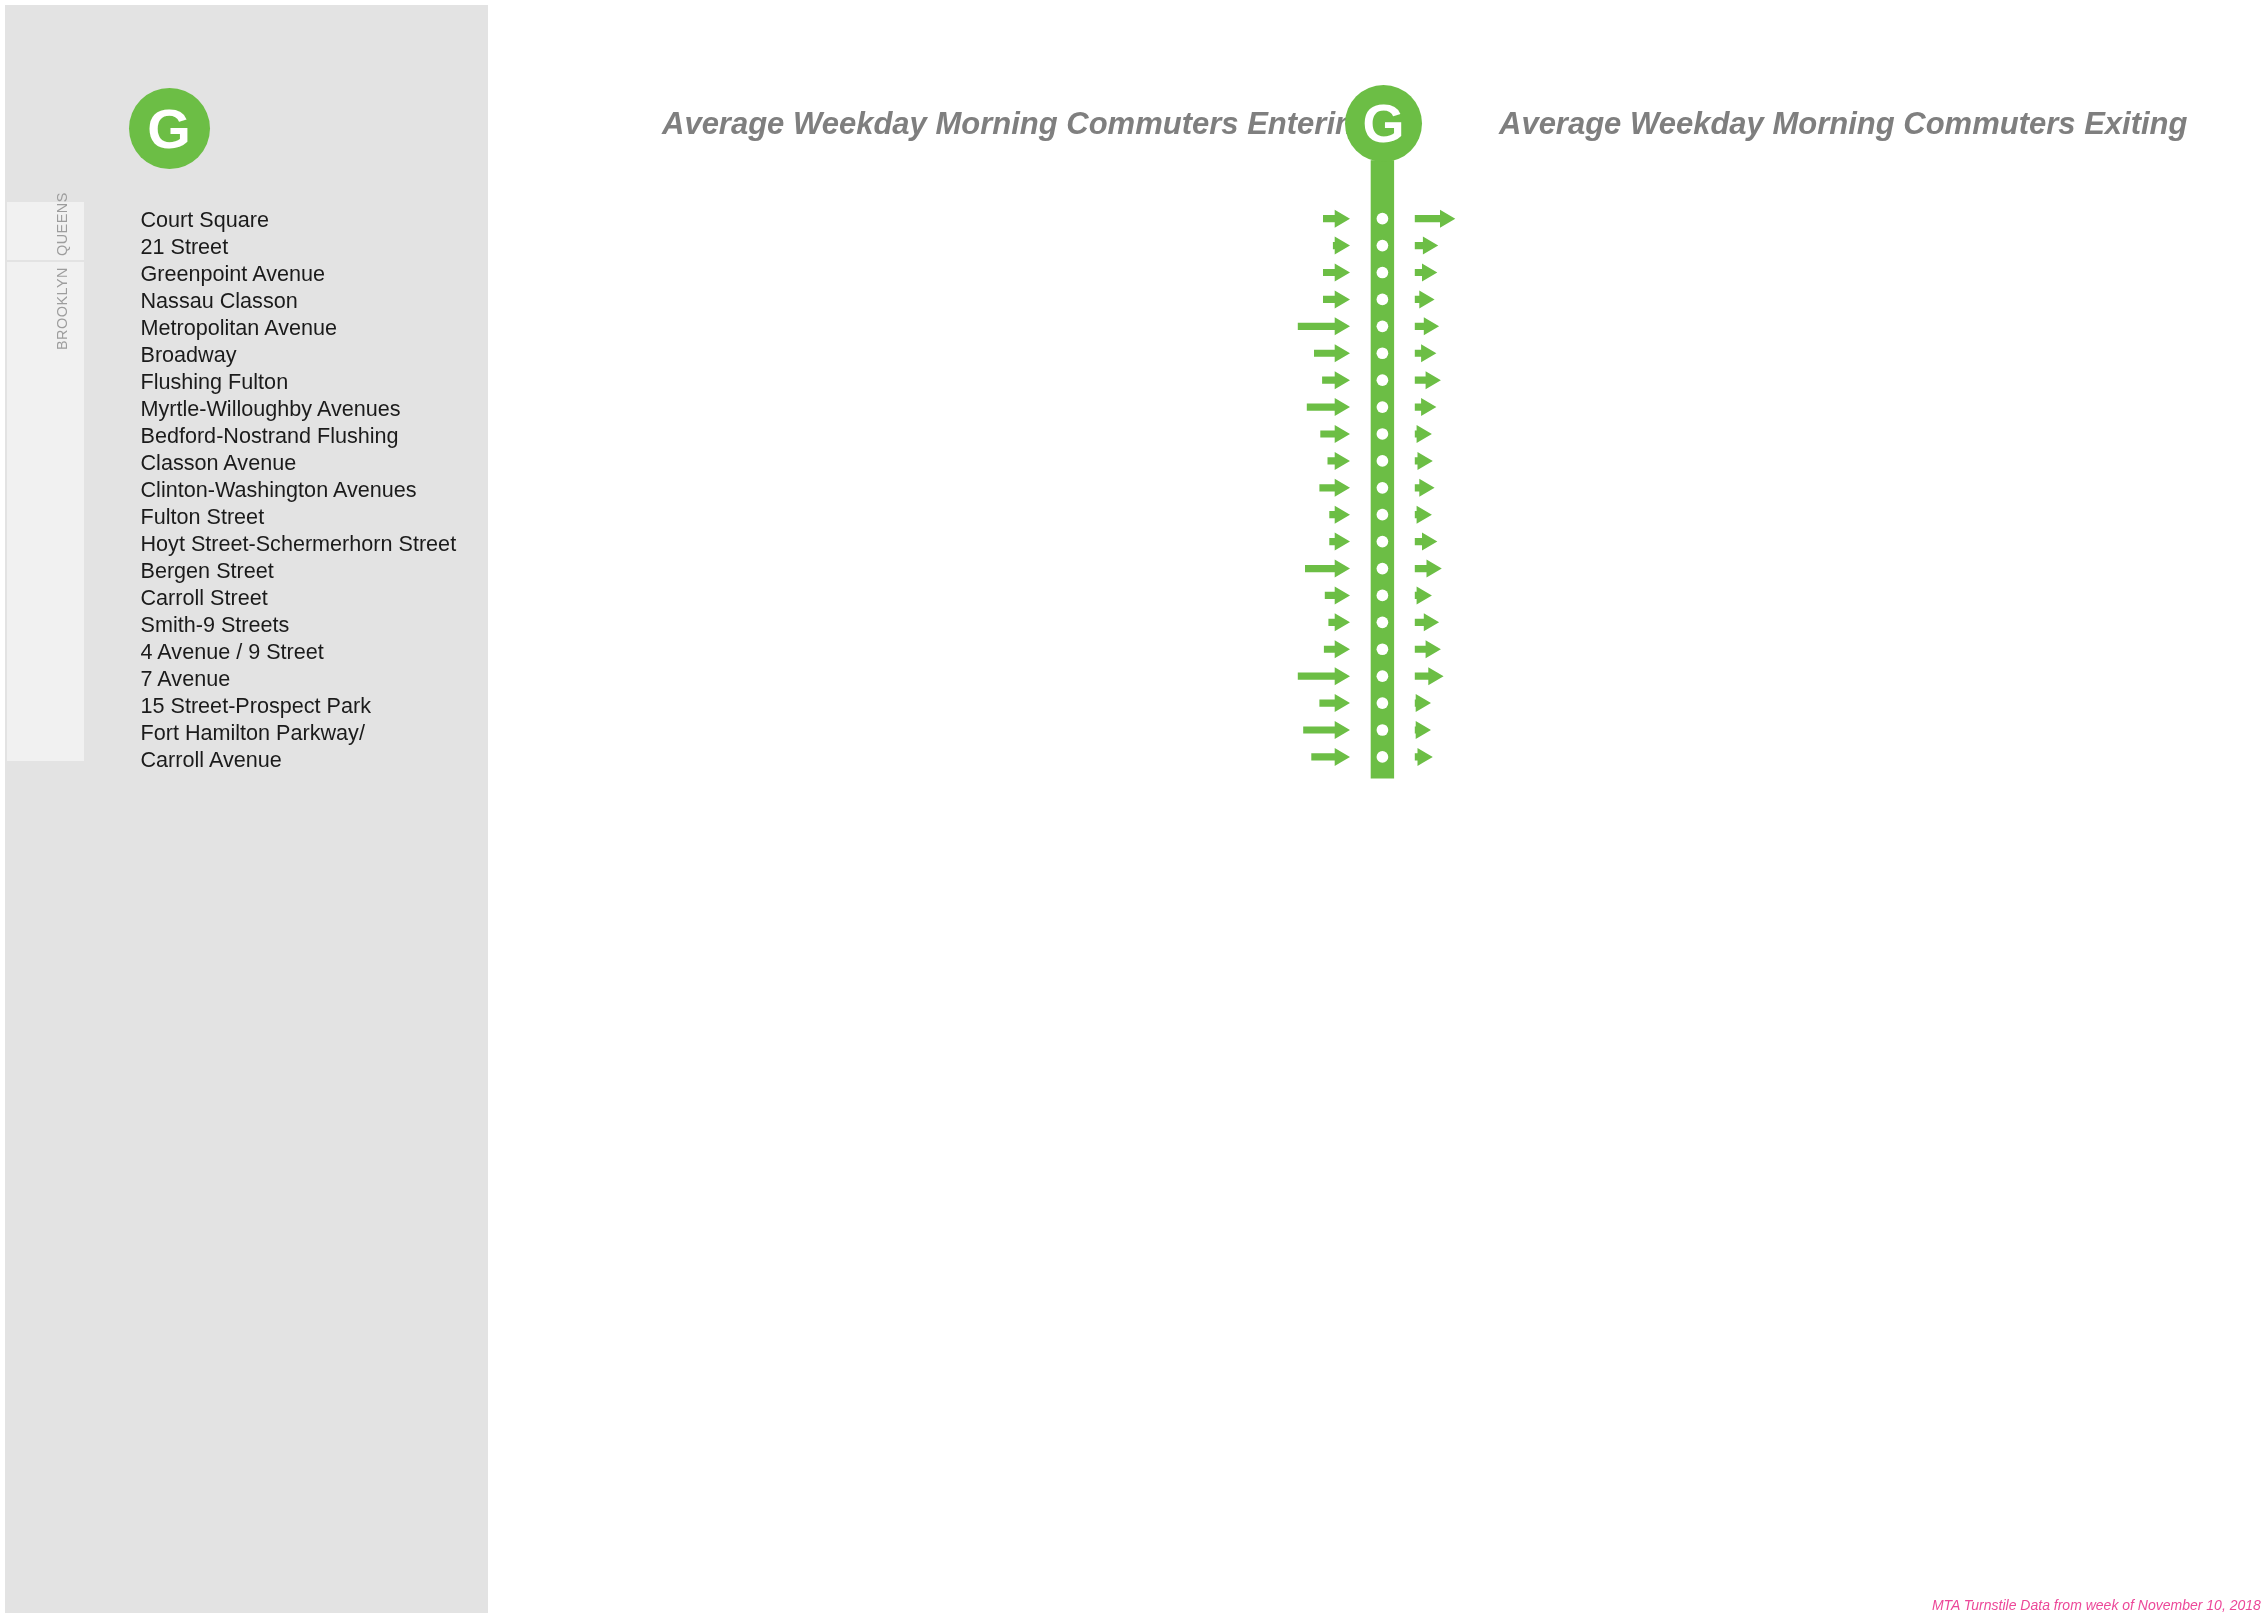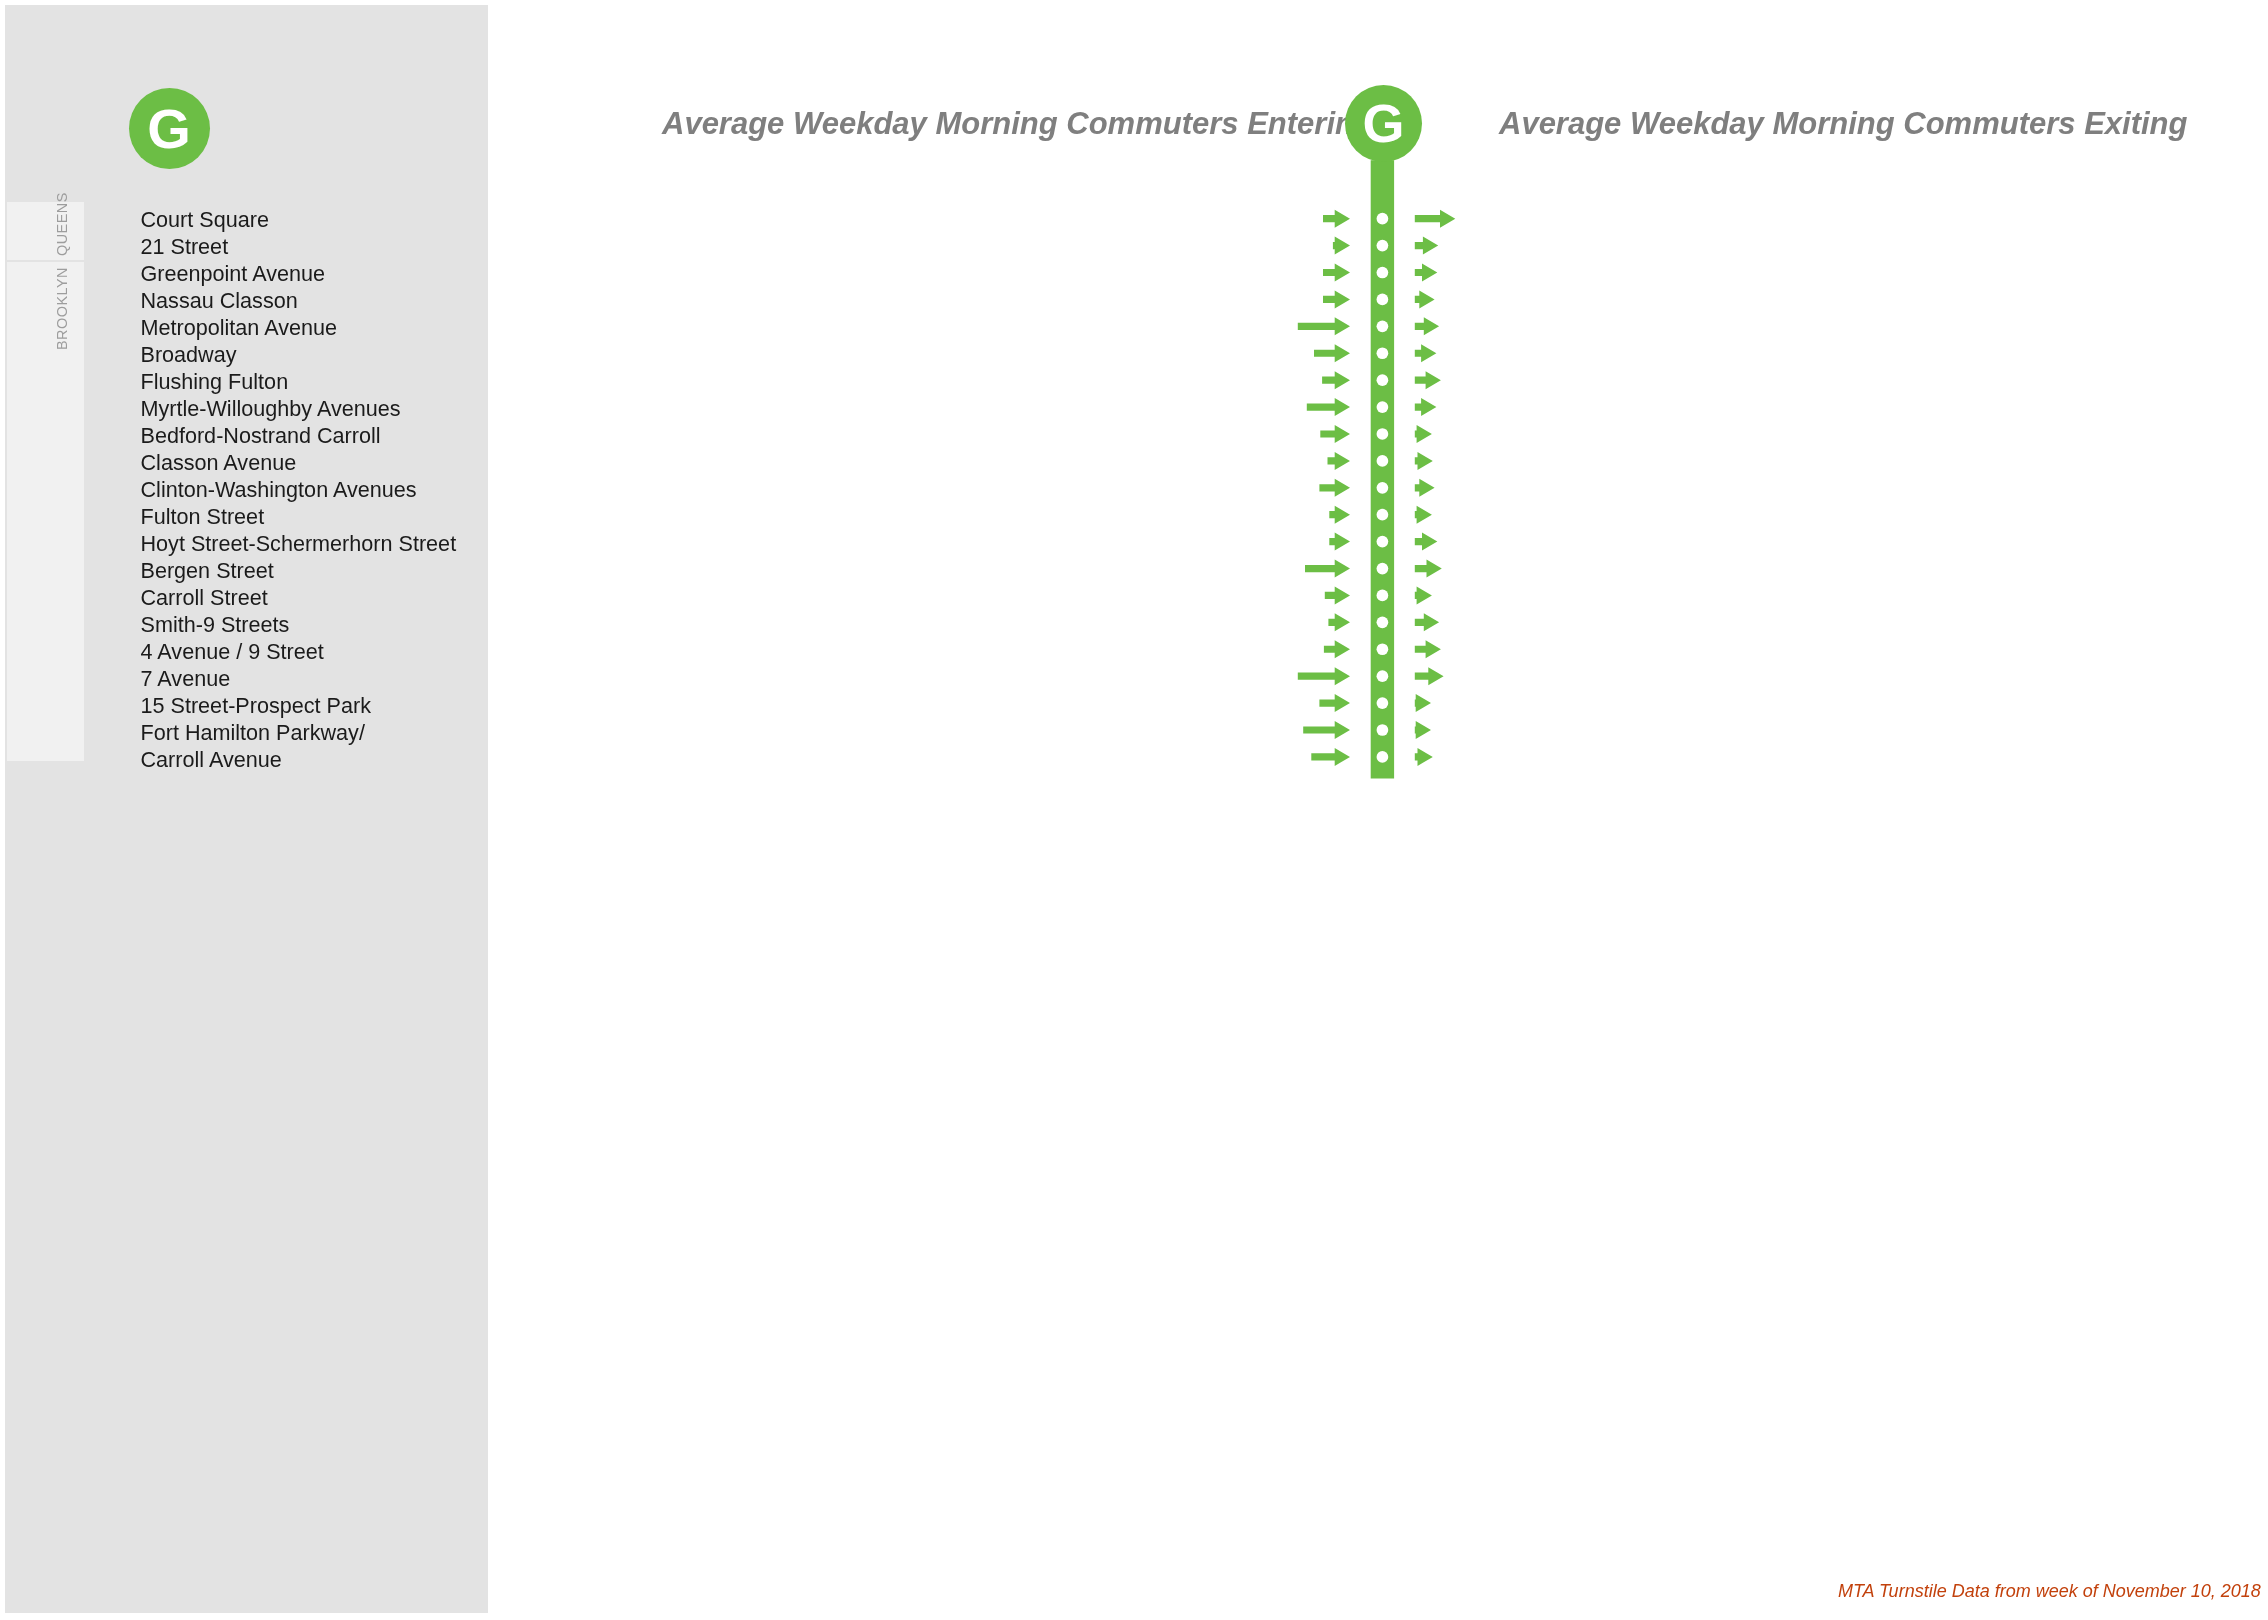--- a/index.html
+++ b/index.html
@@ -32,39 +32,39 @@
     height:27px;line-height:27px;font-size:21.6px;color:#1b1b1b;white-space:nowrap;margin-left:13px;
   }
   .chart-title{
     position:absolute;top:108px;font-size:31px;line-height:31px;
     font-weight:bold;font-style:italic;color:#7f7f7f;white-space:nowrap;
   }
   .title-left{left:662px;width:630px;text-align:right;}
   .title-right{left:1499px;text-align:center;}
   .diagram-svg{position:absolute;left:1233px;top:153px;}
   .footer-source{
-    position:absolute;right:7.2px;bottom:18px;
-    font-size:18px;font-style:italic;color:#c2410c;white-space:nowrap;
+    position:absolute;right:7.2px;bottom:7px;
+    font-size:14px;font-style:italic;color:#ec4899;white-space:nowrap;
   }
 </style>
 </head>
 <body>
 
 <div class="sidebar">
   <div class="g-badge badge-sidebar" style="background: rgb(108, 190, 69);">G</div>
   <div class="station-list">
       <div class="station-label">Court Square</div>
       <div class="station-label">21 Street</div>
       <div class="station-label">Greenpoint Avenue</div>
       <div class="station-label">Nassau Classon</div>
       <div class="station-label">Metropolitan Avenue</div>
       <div class="station-label">Broadway</div>
       <div class="station-label">Flushing Fulton</div>
       <div class="station-label">Myrtle-Willoughby Avenues</div>
-      <div class="station-label">Bedford-Nostrand Carroll</div>
+      <div class="station-label">Bedford-Nostrand Flushing</div>
       <div class="station-label">Classon Avenue</div>
       <div class="station-label">Clinton-Washington Avenues</div>
       <div class="station-label">Fulton Street</div>
       <div class="station-label">Hoyt Street-Schermerhorn Street</div>
       <div class="station-label">Bergen Street</div>
       <div class="station-label">Carroll Street</div>
       <div class="station-label">Smith-9 Streets</div>
       <div class="station-label">4 Avenue / 9 Street</div>
       <div class="station-label">7 Avenue</div>
       <div class="station-label">15 Street-Prospect Park</div>

